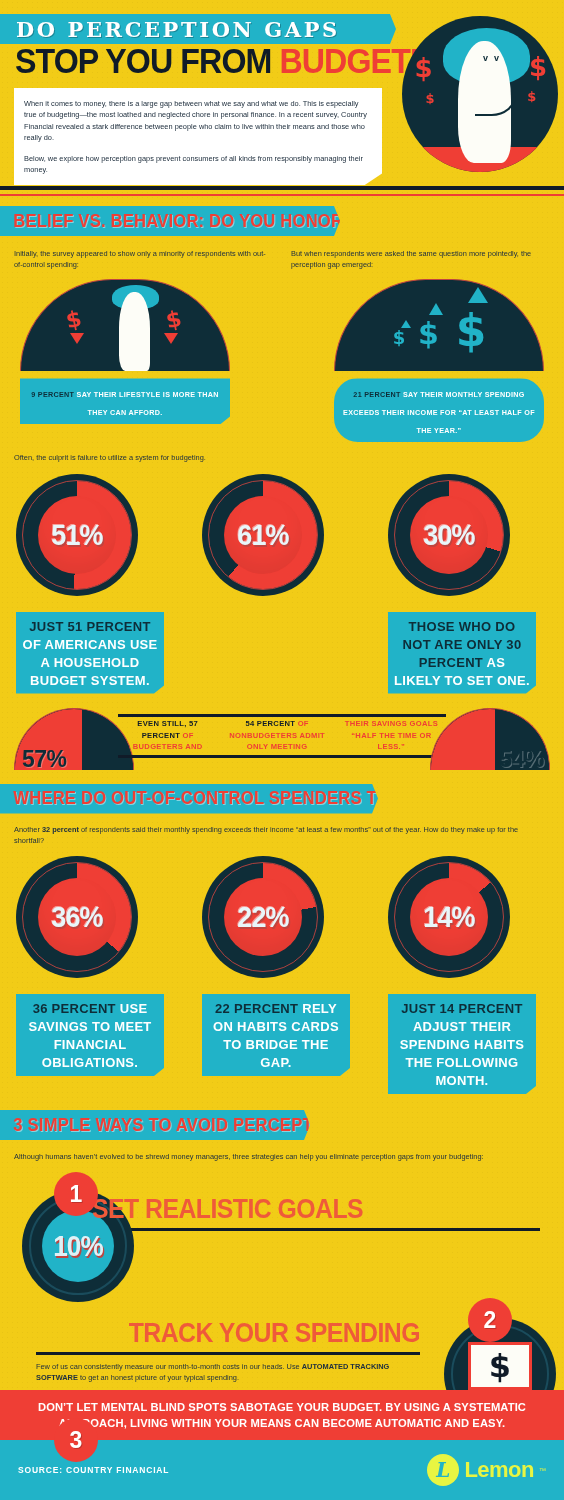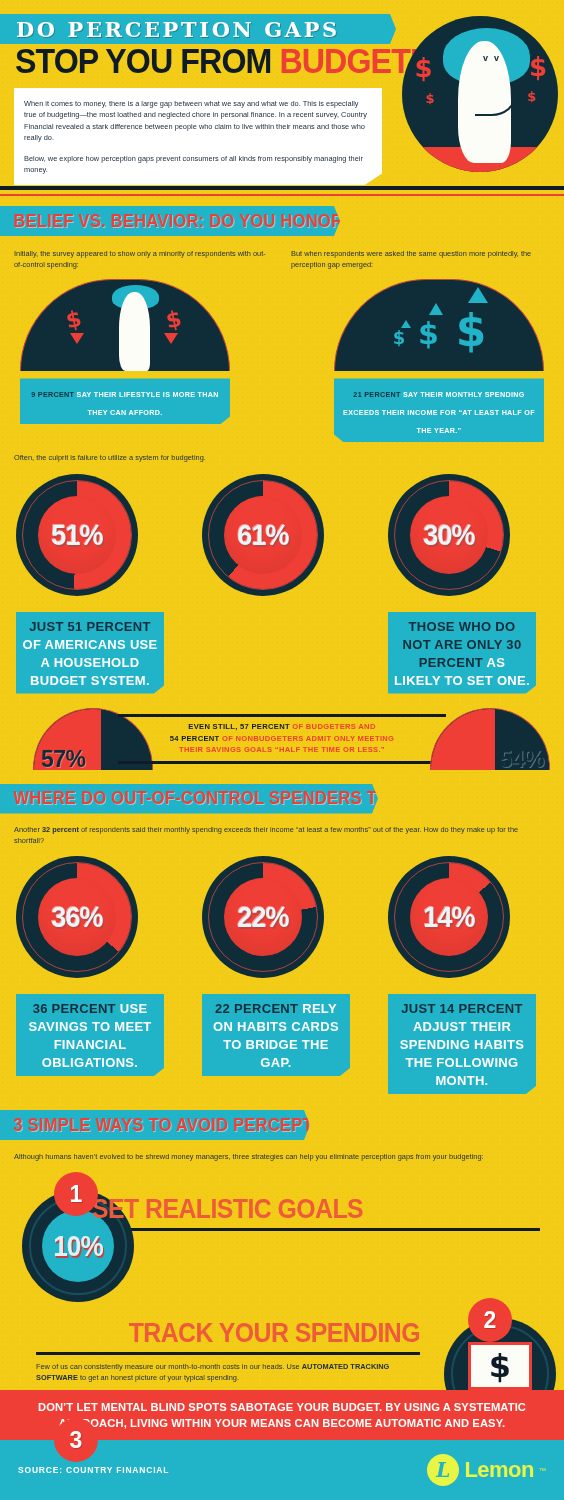--- a/index.html
+++ b/index.html
@@ -92,21 +92,21 @@
   
   .domes { display:flex; justify-content:space-between; padding:0 20px; margin-top:9px; }
   .dome-wrap { width:210px; }
   .dome { position:relative; width:210px; height:92px; }
   .dome-bg { position:absolute; inset:0; background:#0e2d38;
     border-radius:105px 105px 0 0; border:1.5px solid #c0443f; border-bottom:none; }
   .dome-inner { position:absolute; inset:0; overflow:hidden; border-radius:105px 105px 0 0; }
 
   .cap { margin-top:7px; position:relative; background:#21b3c8; padding:5px 8px;
     text-align:center; }
-  .cap-l { clip-path: polygon(0 0,100% 0,100% 100%,10px 100%,0 calc(100% - 8px)); }
+  .cap-l { clip-path: polygon(0 0,100% 0,100% 100%,10px 100%,0 calc(100% - 8px)); border-radius: 24px; }
   .cap-r { clip-path: polygon(0 0,100% 0,100% calc(100% - 8px),calc(100% - 10px) 100%,0 100%); }
   .cap span { color:#ffffff; font-weight:bold; font-size:7.2px; line-height:10.5px;
     letter-spacing:.3px; }
   .cap .hl { color:#0e2d38; }
 
   
   .donut-row { display:flex; justify-content:space-between; padding:0 16px; margin-top:10px; }
   .donut-col { width:160px; display:flex; flex-direction:column; align-items:flex-start;gap:8px; }
   .donut { position:relative; width:122px; height:122px; border-radius:50%; }
   .donut-outer { position:absolute; inset:0; border-radius:50%; background:#0e2d38; }
@@ -122,32 +122,32 @@
     letter-spacing:-1px; transform:scaleX(.9); }
   .donut-cap { margin-top:8px; width:148px; background:#21b3c8; padding:5px 6px;
     text-align:center;
     clip-path: polygon(0 0,100% 0,100% calc(100% - 8px),calc(100% - 10px) 100%,0 100%); }
   .donut-cap span { color:#ffffff; font-weight:bold; font-size:13px; line-height:10.6px;
     letter-spacing:.3px; }
   .donut-cap .hl { color:#0e2d38; }
 
   
   .band { position:relative; height:66px; margin-top:14px; }
-  .half-dome { position:absolute; top:0; width:120px; height:62px;margin-left:19px; }
+  .half-dome { position:absolute; top:0; width:120px; height:62px; }
   .half-dome .hd-bg { position:absolute; inset:0; background:#0e2d38;
     border-radius:60px 60px 0 0; border:1.5px solid #c0443f; border-bottom:none;
     overflow:hidden; }
   .half-dome .hd-fill { position:absolute; inset:0; overflow:hidden;
     border-radius:60px 60px 0 0; }
   .hd-label { position:absolute; bottom:-3px; font-family:"Liberation Sans Narrow","Liberation Sans",sans-serif;
     font-weight:bold; font-size:23px; color:#0e2d38;
     text-shadow: 1px 1px 0 rgba(255,255,255,.3); letter-spacing:-.5px; }
-  .band-box { position:absolute; left:118px; right:118px; top:6px; height:50px;
+  .band-box { position:absolute; left:118px; right:118px; top:6px; height:44px;
     border-top:3px solid #101b28; border-bottom:3px solid #101b28;
-    display:flex; flex-direction:column; align-items:center; justify-content:center;
+    display:flex; flex-direction:row; align-items:center; justify-content:center;
     text-align:center; }
   .band-box span { font-size:7.6px; line-height:11.6px; font-weight:bold;
     color:#ef3e35; letter-spacing:.3px; }
   .band-box .dk { color:#101b28; }
 
   
   .tip { position:relative; margin-top:14px; padding:0 14px; min-height:110px; }
   .tip-circle { position:absolute; width:112px; height:112px; border-radius:50%;
     background:#0e2d38; }
   .tip-circle .ring { position:absolute; inset:7px; border-radius:50%;

